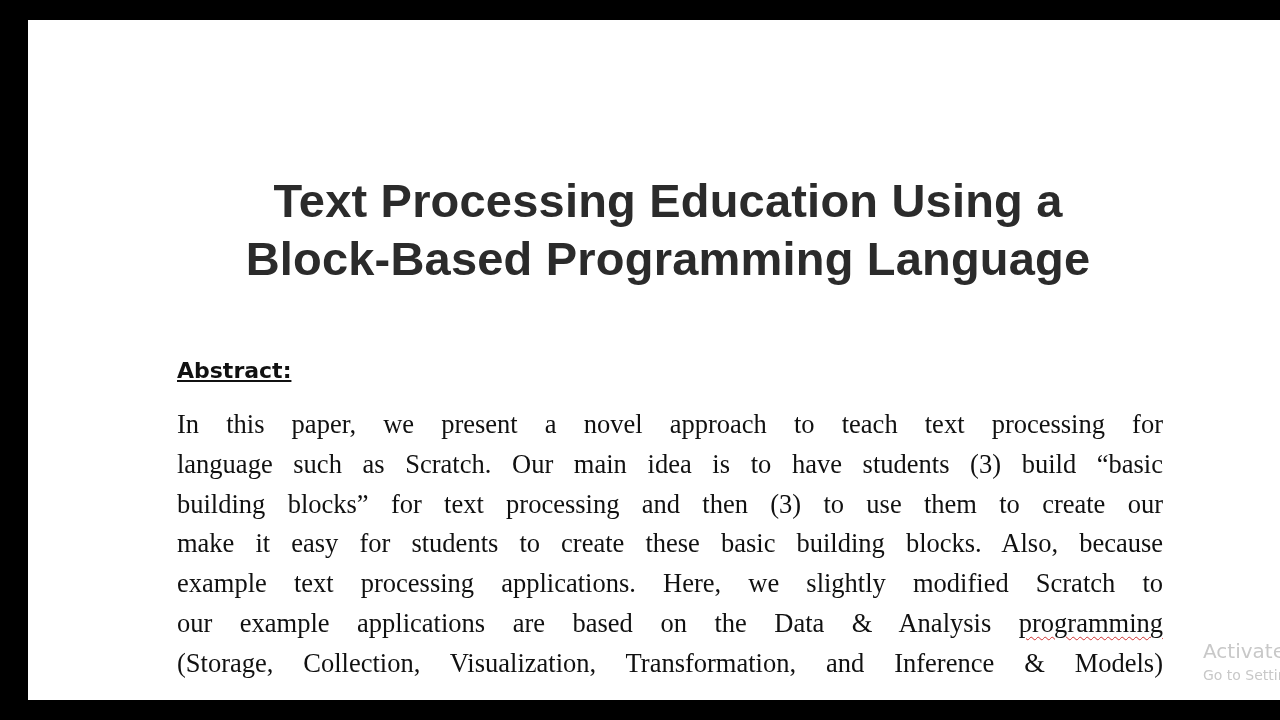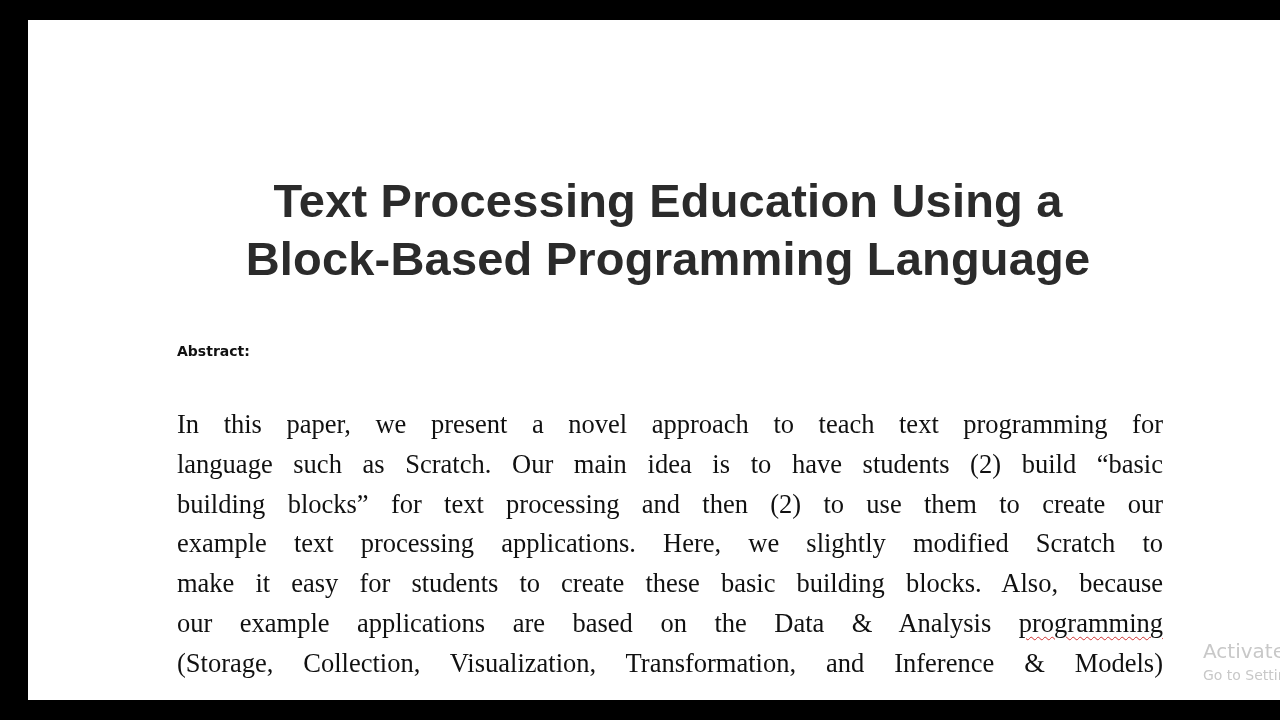--- a/index.html
+++ b/index.html
@@ -39,26 +39,27 @@
       font-family: "Liberation Sans", sans-serif;
       font-weight: bold;
       font-size: 47px;
       line-height: 58px;
       color: #2b2b2b;
       letter-spacing: 0.2px;
     }
     .abstract-heading {
       position: absolute;
       left: 149px;
-      top: 316px;
+      top: 336px;
       font-family: "DejaVu Sans", sans-serif;
       font-weight: bold;
-      font-size: 14px;
+      font-size: 22px;
       line-height: 30px;
       color: #111;
+      text-decoration: underline;
     }
     .abstract-body {
       position: absolute;
       left: 149px;
       top: 385px;
       width: 986px;
       font-family: "Liberation Serif", serif;
       font-size: 26.5px;
       line-height: 39.8px;
       color: #111;
@@ -100,25 +101,25 @@
 
 <div class="viewport">
   <div class="title">
     <div>Text Processing Education Using a</div>
     <div>Block-Based Programming Language</div>
   </div>
 
   <div class="abstract-heading">Abstract:</div>
 
   <div class="abstract-body">
-    <span class="abstract-line">In this paper, we present a novel approach to teach text programming for</span>
-    <span class="abstract-line">language such as Scratch. Our main idea is to have students (2) build “basic</span>
-    <span class="abstract-line">building blocks” for text processing and then (2) to use them to create our</span>
+    <span class="abstract-line">In this paper, we present a novel approach to teach text processing for</span>
+    <span class="abstract-line">language such as Scratch. Our main idea is to have students (3) build “basic</span>
+    <span class="abstract-line">building blocks” for text processing and then (3) to use them to create our</span>
+    <span class="abstract-line">make it easy for students to create these basic building blocks. Also, because</span>
     <span class="abstract-line">example text processing applications. Here, we slightly modified Scratch to</span>
-    <span class="abstract-line">make it easy for students to create these basic building blocks. Also, because</span>
     <span class="abstract-line"><span>our example applications are based on the Data &amp; Analysis</span> <span class="spell-error">programming</span></span>
     <span class="abstract-line">(Storage, Collection, Visualization, Transformation, and Inference &amp; Models)</span>
   </div>
 
   <div class="watermark">
     <div class="watermark-title">Activate W</div>
     <div class="watermark-sub">Go to Settings</div>
   </div>
 </div>
 

